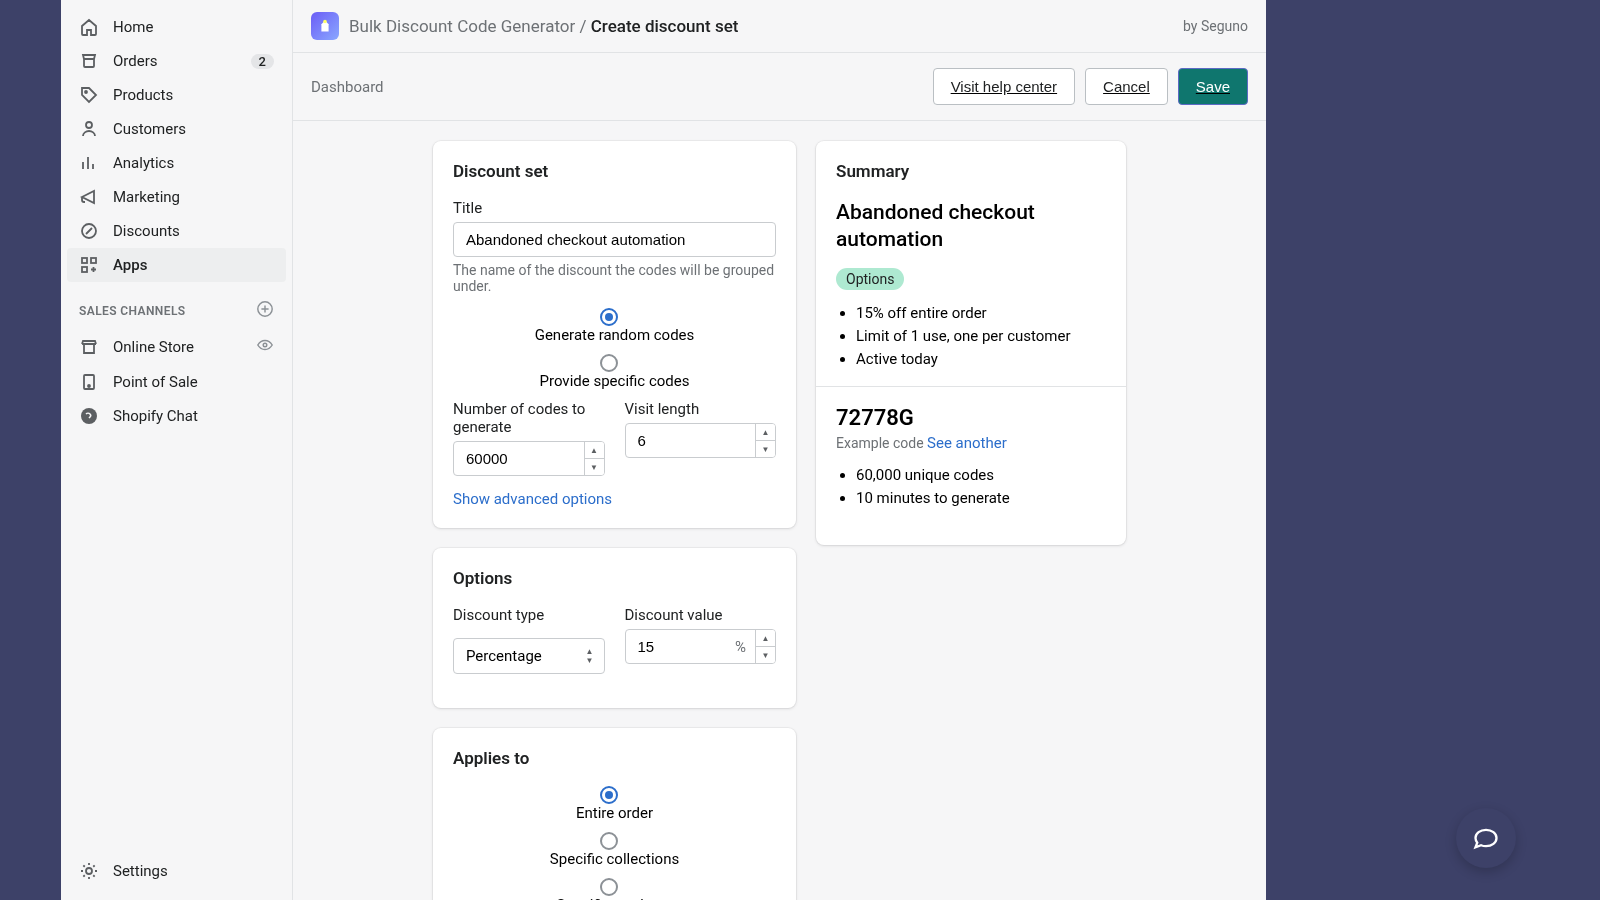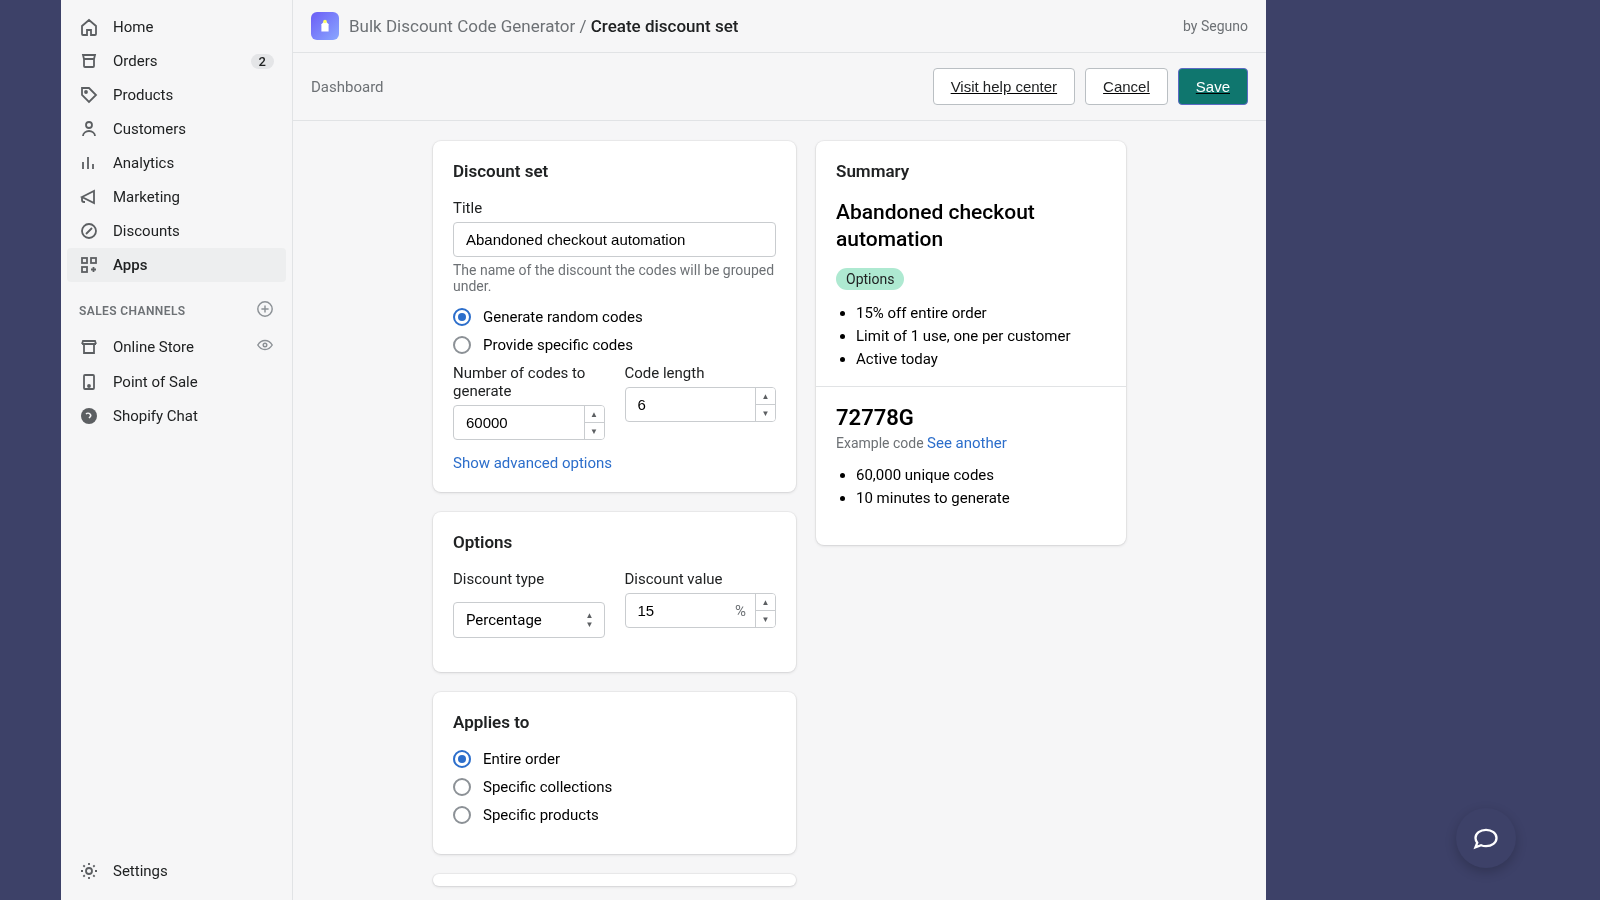--- a/index.html
+++ b/index.html
@@ -33,21 +33,21 @@
 
 .content { display: flex; gap: 20px; padding: 20px 140px; overflow-y: auto; flex: 1; }
 .col-main { flex: 1; display: flex; flex-direction: column; gap: 20px; max-width: 620px; }
 .col-side { width: 310px; }
 .card { background: #fff; border-radius: 8px; box-shadow: 0 0 0 1px rgba(63,63,68,0.05), 0 1px 3px rgba(63,63,68,0.15); padding: 20px; }
 .card h2 { font-size: 17px; font-weight: 600; margin-bottom: 18px; color: #202223; }
 .field { margin-bottom: 14px; }
 .field label { display: block; font-size: 15px; margin-bottom: 5px; color: #202223; }
 .field input[type=text], .field input[type=number], .field .select { width: 100%; padding: 8px 12px; border: 1px solid #c9cccf; border-radius: 4px; font-size: 15px; background: #fff; }
 .help { font-size: 14px; color: #6d7175; margin-top: 5px; }
-.radio-row { display: flex; align-items: center; margin-bottom: 10px; font-size: 15px; cursor: pointer; }
+.radio-row { display: flex; align-items: center; margin-bottom: 10px; font-size: 15px; cursor: pointer; flex-direction: column; }
 .radio { width: 18px; height: 18px; border: 2px solid #8c9196; border-radius: 50%; margin-right: 12px; position: relative; }
 .radio.checked { border-color: #2c6ecb; }
 .radio.checked::after { content: ''; position: absolute; width: 8px; height: 8px; background: #2c6ecb; border-radius: 50%; top: 3px; left: 3px; }
 .row2 { display: flex; gap: 20px; }
 .row2 .field { flex: 1; }
 .number-wrap { position: relative; }
 .spinner { position: absolute; right: 1px; top: 1px; bottom: 1px; width: 20px; border-left: 1px solid #c9cccf; display: flex; flex-direction: column; background: #fff; border-radius: 0 3px 3px 0; }
 .spinner div { flex: 1; display: flex; align-items: center; justify-content: center; color: #5c5f62; font-size: 8px; }
 .spinner div:first-child { border-bottom: 1px solid #c9cccf; }
 .link { color: #2c6ecb; font-size: 15px; cursor: pointer; }
@@ -237,21 +237,21 @@
             </div>
           <div class="row2" style="margin-top:10px">
             <div class="field">
               <label>Number of codes to generate</label>
               <div class="number-wrap"><input type="text" value="60000" style=""><div class="spinner">
                     <div>▲</div>
                     <div>▼</div>
                   </div></div>
             </div>
             <div class="field">
-              <label>Code length</label>
+              <label>Visit length</label>
               <div class="number-wrap"><input type="text" value="6" style=""><div class="spinner">
                     <div>▲</div>
                     <div>▼</div>
                   </div></div>
             </div>
           </div>
           <div class="link">Show advanced options</div>
         </div>
 
         <div class="card">

